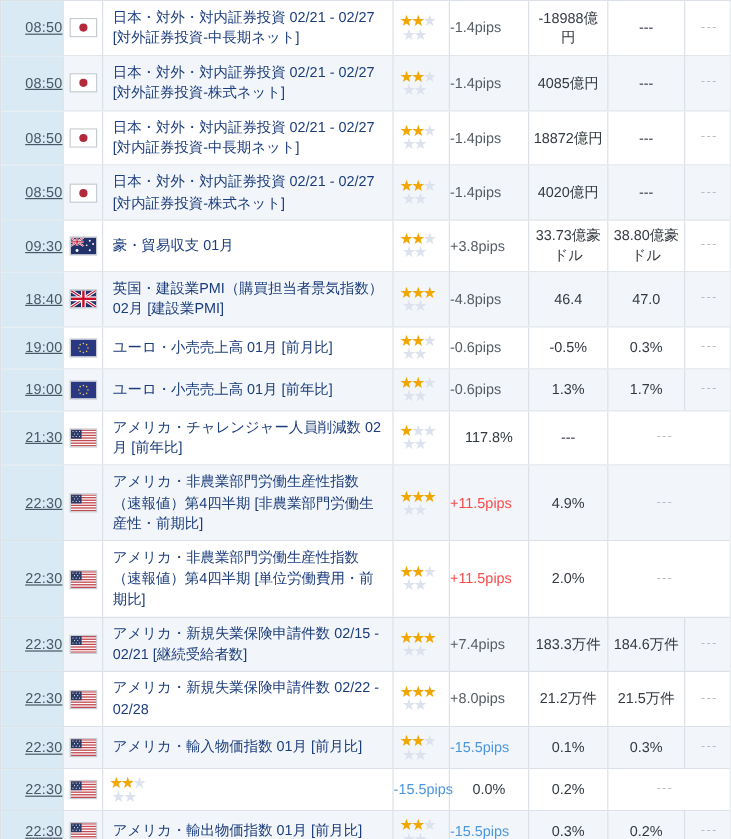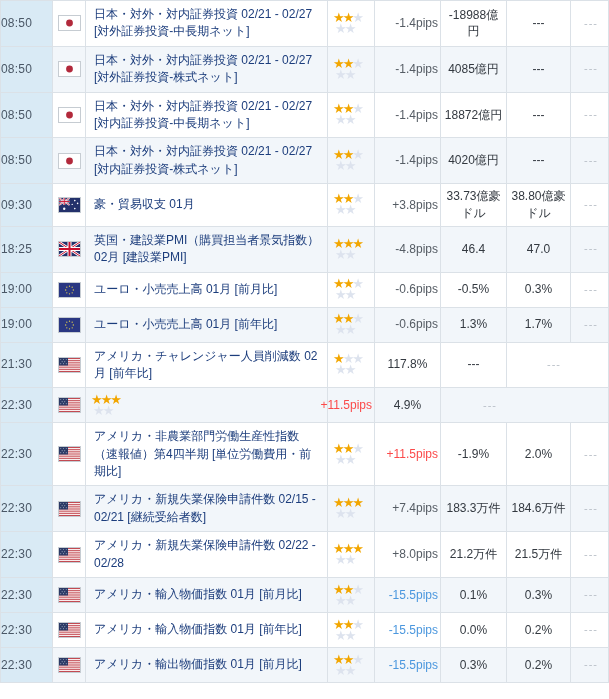--- a/index.html
+++ b/index.html
@@ -20,38 +20,39 @@
     background:#fff;
   }
   .row:nth-child(even){background:var(--stripe-bg);}
   .cell{
     border-right:1px solid var(--border);
     display:flex; align-items:center; min-height:34px;
     font-size:12px; color:var(--value-text); line-height:1.4;
   }
   .cell:last-child{border-right:none}
   .cell.time{
-    background:var(--time-bg); justify-content:flex-start; color:var(--time-text);
+    background:var(--time-bg); justify-content:flex-end; color:var(--time-text);
     letter-spacing:.2px;
+    text-decoration:underline;
   }
   .cell.flagc{justify-content:center}
   .flag-wrap{display:inline-block; line-height:0; border:1px solid #C6CCD2}
   .flag-wrap svg{display:block}
   .cell.event{padding:5px 6px 5px 8px}
   .event-link{
     color:var(--event-link); font-weight:normal; text-decoration:none;
     font-size:12px; line-height:1.45; cursor:pointer; word-break:break-all;
   }
   .cell.stars{padding-left:5px}
   .stars-wrap{display:flex; flex-direction:column; align-items:flex-start}
   .srow{display:block; height:12px; line-height:12px; white-space:nowrap}
   .srow.bottom{margin-top:-1px; margin-left:2px}
   .star{font-size:13px; letter-spacing:-2px; color:var(--star-off)}
   .star.on{color:var(--star-on)}
-  .cell.pips{justify-content:flex-end; padding-right:2px; color:var(--pips-flat)}
+  .cell.pips{justify-content:flex-start; padding-right:2px; color:var(--pips-flat)}
   .cell.pips.up{color:var(--pips-up)}
   .cell.pips.down{color:var(--pips-down)}
   .cell.result,.cell.forecast{justify-content:center; text-align:center; padding:4px 3px}
   .cell.extra{justify-content:flex-end; padding-right:10px; color:var(--muted-dash); letter-spacing:1px; font-size:11px}
 </style>
 </head>
 <body>
 
 <div class="calendar" id="calendar-table">
   <div class="row">
@@ -234,21 +235,21 @@
     <div class="cell forecast">
       <span>38.80億豪ドル</span>
     </div>
     <div class="cell extra">
       <span>---</span>
     </div>
   </div>
 
   <div class="row">
     <div class="cell time">
-      <span>18:25</span>
+      <span>18:40</span>
     </div>
     <div class="cell flagc">
       <span class="flag-wrap">
           <svg width="21" height="14" viewBox="0 0 21 14">
             <rect width="21" height="14" fill="#23316B"></rect>
             <path d="M0,0L21,14M21,0L0,14" stroke="#fff" stroke-width="2.6"></path>
             <path d="M0,0L21,14M21,0L0,14" stroke="#C8102E" stroke-width="1"></path>
             <rect x="8.5" width="4" height="14" fill="#fff"></rect>
             <rect y="5" width="21" height="4" fill="#fff"></rect>
             <rect x="9.5" width="2" height="14" fill="#C8102E"></rect>
@@ -442,20 +443,23 @@
               <circle cx="7.2" cy="1.6" r="0.45"></circle>
               <circle cx="3.1" cy="3.7" r="0.45"></circle>
               <circle cx="5.8" cy="3.7" r="0.45"></circle>
               <circle cx="1.8" cy="5.8" r="0.45"></circle>
               <circle cx="4.5" cy="5.8" r="0.45"></circle>
               <circle cx="7.2" cy="5.8" r="0.45"></circle>
             </g>
           </svg>
         </span>
     </div>
+    <div class="cell event">
+      <a class="event-link">アメリカ・非農業部門労働生産性指数（速報値）第4四半期 [非農業部門労働生産性・前期比]</a>
+    </div>
     <div class="cell stars">
       <span class="stars-wrap">
         <span class="srow top"><span class="star on">★</span><span class="star on">★</span><span class="star on">★</span></span>
         <span class="srow bottom"><span class="star">★</span><span class="star">★</span></span>
       </span>
     </div>
     <div class="cell pips up">
       <span>+11.5pips</span>
     </div>
     <div class="cell result">
@@ -502,23 +506,20 @@
     </div>
     <div class="cell stars">
       <span class="stars-wrap">
         <span class="srow top"><span class="star on">★</span><span class="star on">★</span><span class="star">★</span></span>
         <span class="srow bottom"><span class="star">★</span><span class="star">★</span></span>
       </span>
     </div>
     <div class="cell pips up">
       <span>+11.5pips</span>
     </div>
-    <div class="cell result">
-      <span>-1.9%</span>
-    </div>
     <div class="cell forecast">
       <span>2.0%</span>
     </div>
     <div class="cell extra">
       <span>---</span>
     </div>
   </div>
 
   <div class="row">
     <div class="cell time">
@@ -706,23 +707,20 @@
               <circle cx="7.2" cy="1.6" r="0.45"></circle>
               <circle cx="3.1" cy="3.7" r="0.45"></circle>
               <circle cx="5.8" cy="3.7" r="0.45"></circle>
               <circle cx="1.8" cy="5.8" r="0.45"></circle>
               <circle cx="4.5" cy="5.8" r="0.45"></circle>
               <circle cx="7.2" cy="5.8" r="0.45"></circle>
             </g>
           </svg>
         </span>
     </div>
-    <div class="cell event">
-      <a class="event-link">アメリカ・輸入物価指数 01月 [前年比]</a>
-    </div>
     <div class="cell stars">
       <span class="stars-wrap">
         <span class="srow top"><span class="star on">★</span><span class="star on">★</span><span class="star">★</span></span>
         <span class="srow bottom"><span class="star">★</span><span class="star">★</span></span>
       </span>
     </div>
     <div class="cell pips down">
       <span>-15.5pips</span>
     </div>
     <div class="cell result">

